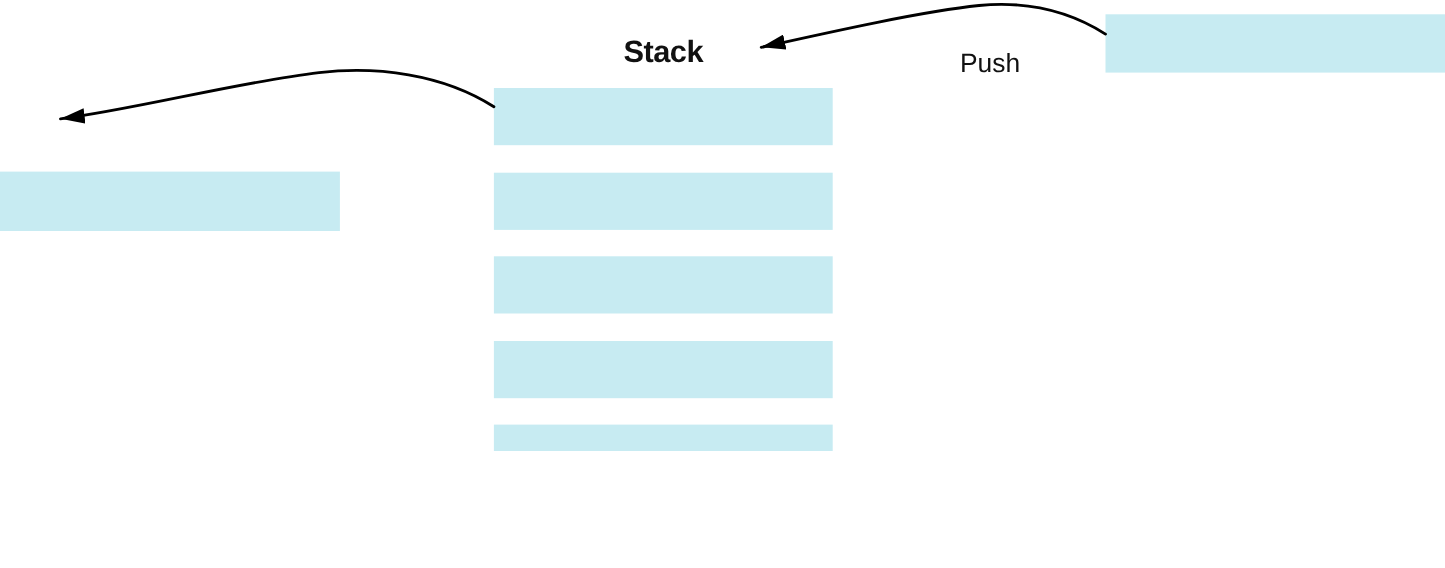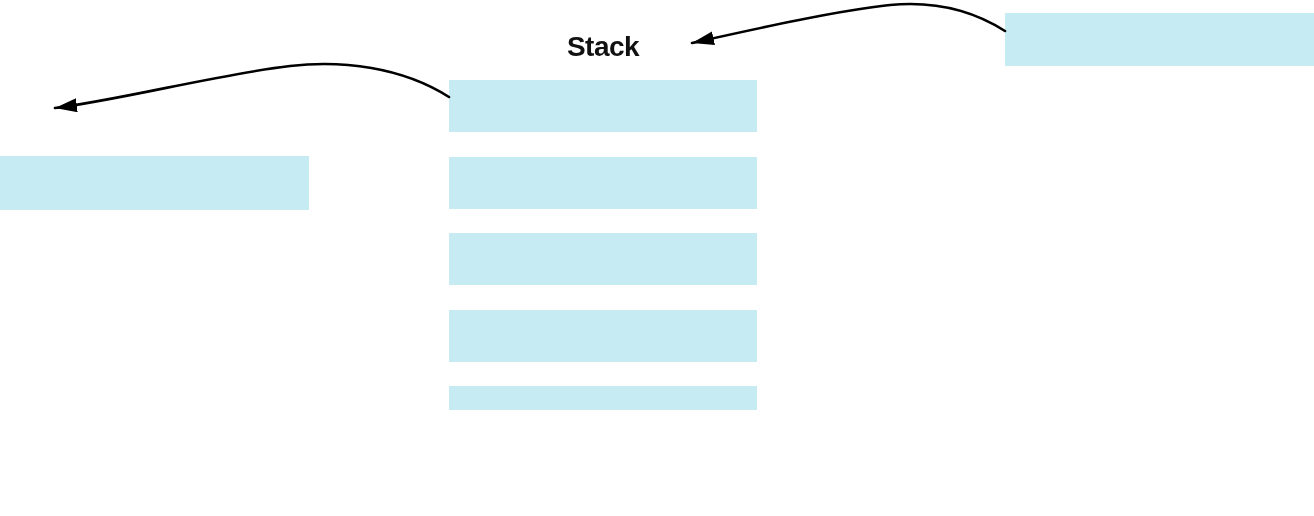--- a/index.html
+++ b/index.html
@@ -75,20 +75,21 @@
   }
 </style>
 </head>
 <body>
 
 <div class="canvas">
 
   <div class="title">Stack</div>
 
 
+  <div class="op-label push">Push</div>
 
   <div class="item popped-item"></div>
 
   <div class="item pushed-item"></div>
 
   <div class="stack-items">
       <div class="stack-item"></div>
       <div class="stack-item"></div>
       <div class="stack-item"></div>
       <div class="stack-item"></div>

